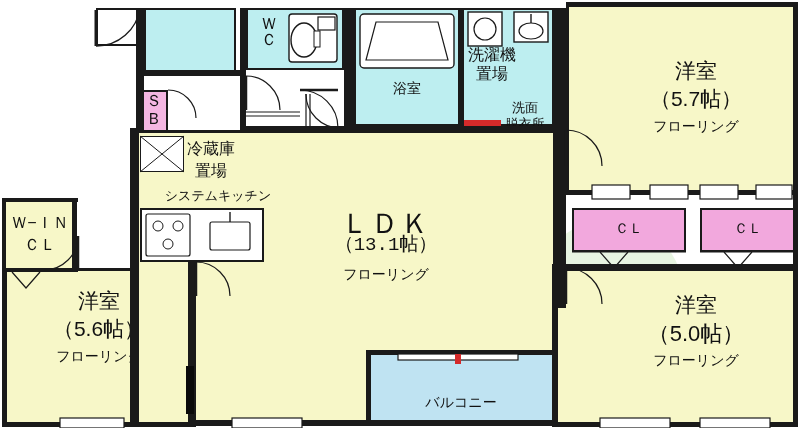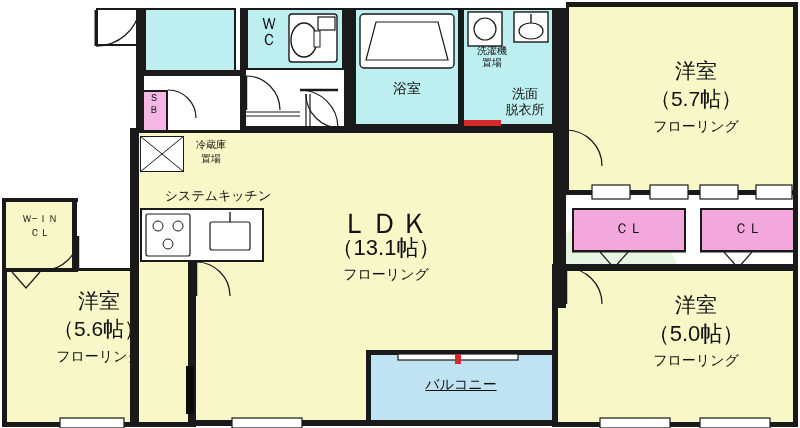--- a/index.html
+++ b/index.html
@@ -18,21 +18,21 @@
   .f-pink2{background:#f2a8dd;}
   .f-blue{background:#bfe3f2;}
   .b1{border:1px solid #1a1a1a;}
   .b2{border:2px solid #1a1a1a;}
   .b3{border:3px solid #1a1a1a;}
   .lbl{position:absolute;text-align:center;color:#111;line-height:1.25;white-space:pre;}
   .t-room{font-size:19px;}
   .t-room-s{font-size:17px;}
   .t-sub{font-size:14px;}
   .t-sm{font-size:13px;}
-  .t-xs{font-size:10px;}
+  .t-xs{font-size:16px;}
   svg{position:absolute;left:0;top:0;overflow:visible;}
   .wm{
     position:absolute;right:8px;bottom:4px;
     font-size:96px;font-weight:bold;color:rgba(120,195,90,0.30);
     letter-spacing:-3px;pointer-events:none;font-family:"Liberation Serif", serif;
   }
   .wm2{
     position:absolute;right:116px;bottom:58px;width:150px;height:150px;
     border-radius:50%;background:rgba(120,195,90,0.18);pointer-events:none;
   }
@@ -72,21 +72,21 @@
   <div class="lbl t-sub" style="left:354px;top:80px;width:106px;">浴室</div>
 
   <svg width="800" height="428">
     <rect x="360" y="14" width="94" height="54" rx="4" fill="#ffffff" stroke="#1a1a1a" stroke-width="1.4"></rect>
     <path d="M366,60 L376,22 L438,22 L448,60 Z" fill="#ffffff" stroke="#1a1a1a" stroke-width="1.2"></path>
   </svg>
 
   <div class="rm b2 f-cyan" style="left:462px;top:8px;width:92px;height:118px;"></div>
   <div class="lbl t-xs" style="left:462px;top:45px;width:60px;line-height:1.2;">洗濯機
 置場</div>
-  <div class="lbl t-sm" style="left:496px;top:86px;width:58px;line-height:1.2;">洗面
+  <div class="lbl t-sm" style="left:496px;top:100px;width:58px;line-height:1.2;">洗面
 脱衣所</div>
 
   <svg width="800" height="428">
     <rect x="468" y="12" width="34" height="34" fill="#ffffff" stroke="#1a1a1a" stroke-width="1.4"></rect>
     <circle cx="485" cy="29" r="11" fill="none" stroke="#1a1a1a" stroke-width="1.2"></circle>
     <rect x="514" y="12" width="34" height="30" fill="#ffffff" stroke="#1a1a1a" stroke-width="1.4"></rect>
     <ellipse cx="531" cy="31" rx="12" ry="8" fill="#ffffff" stroke="#1a1a1a" stroke-width="1.2"></ellipse>
     <line x1="531" y1="14" x2="531" y2="23" stroke="#1a1a1a" stroke-width="1.4"></line>
     <rect x="463" y="120" width="38" height="6" fill="#d42a2a"></rect>
   </svg>
@@ -110,21 +110,21 @@
   <div class="lbl t-xs" style="left:4px;top:212px;width:72px;line-height:1.4;">Ｗ−ＩＮ
 ＣＬ</div>
 
   <div class="rm b3 f-yellow" style="left:4px;top:268px;width:190px;height:158px;"></div>
   <div class="lbl t-room" style="left:4px;top:288px;width:190px;font-size:21px;">洋室</div>
   <div class="lbl t-room" style="left:4px;top:316px;width:190px;font-size:21px;">（5.6帖）</div>
   <div class="lbl t-sub" style="left:4px;top:348px;width:190px;">フローリング</div>
 
   <div class="rm b3 f-yellow" style="left:136px;top:130px;width:420px;height:296px;"></div>
   <div class="lbl t-room" style="left:286px;top:206px;width:200px;font-size:28px;letter-spacing:2px;">ＬＤＫ</div>
-  <div class="lbl t-room" style="left:286px;top:234px;width:200px;font-size:22px;">（13.1帖）</div>
+  <div class="lbl t-room" style="left:286px;top:234px;width:200px;font-size:19px;font-family:Liberation Mono, monospace;">（13.1帖）</div>
   <div class="lbl t-sub" style="left:286px;top:266px;width:200px;">フローリング</div>
 
   <div class="rm b1 f-white" style="left:140px;top:136px;width:44px;height:36px;"></div>
   <svg width="800" height="428">
     <line x1="140" y1="136" x2="184" y2="172" stroke="#1a1a1a" stroke-width="1"></line>
     <line x1="184" y1="136" x2="140" y2="172" stroke="#1a1a1a" stroke-width="1"></line>
   </svg>
   <div class="lbl t-xs" style="left:176px;top:138px;width:70px;line-height:1.35;">冷蔵庫
 置場</div>
 
@@ -133,21 +133,21 @@
   <svg width="800" height="428">
     <rect x="146" y="214" width="44" height="42" rx="2" fill="#ffffff" stroke="#1a1a1a" stroke-width="1.2"></rect>
     <circle cx="158" cy="226" r="5" fill="none" stroke="#1a1a1a" stroke-width="1"></circle>
     <circle cx="178" cy="226" r="5" fill="none" stroke="#1a1a1a" stroke-width="1"></circle>
     <circle cx="168" cy="244" r="5" fill="none" stroke="#1a1a1a" stroke-width="1"></circle>
     <rect x="210" y="222" width="40" height="28" rx="2" fill="#ffffff" stroke="#1a1a1a" stroke-width="1.2"></rect>
     <line x1="230" y1="212" x2="230" y2="222" stroke="#1a1a1a" stroke-width="1.4"></line>
   </svg>
 
   <div class="rm b2 f-blue" style="left:368px;top:352px;width:186px;height:74px;"></div>
-  <div class="lbl t-sub" style="left:368px;top:376px;width:186px;text-decoration:underline;">バルコニー</div>
+  <div class="lbl t-sub" style="left:368px;top:394px;width:186px;">バルコニー</div>
 
   <svg width="800" height="428">
 
     <rect x="136" y="8" width="8" height="124" fill="#1a1a1a"></rect>
     <rect x="136" y="70" width="110" height="6" fill="#1a1a1a"></rect>
     <rect x="240" y="8" width="6" height="124" fill="#1a1a1a"></rect>
     <rect x="344" y="8" width="10" height="124" fill="#1a1a1a"></rect>
     <rect x="460" y="8" width="4" height="120" fill="#1a1a1a"></rect>
     <rect x="554" y="8" width="12" height="300" fill="#1a1a1a"></rect>
     <rect x="246" y="126" width="310" height="6" fill="#1a1a1a"></rect>

